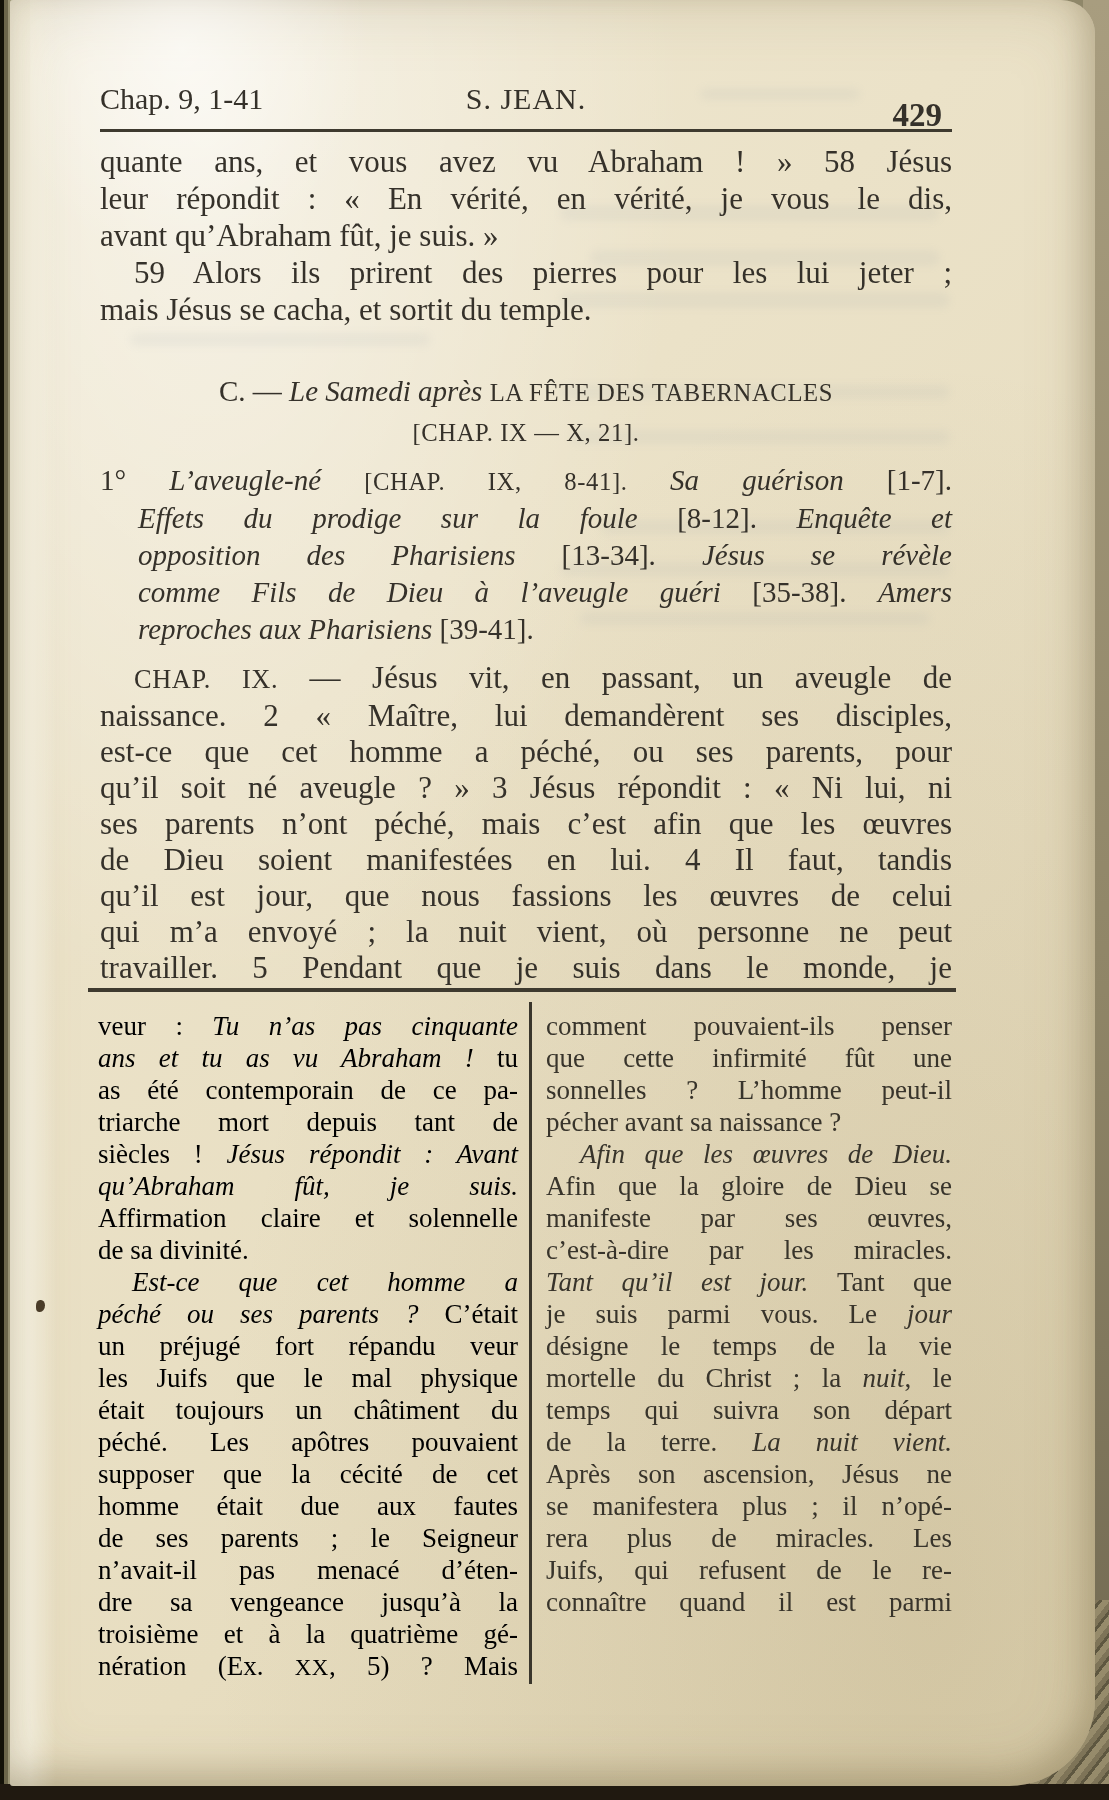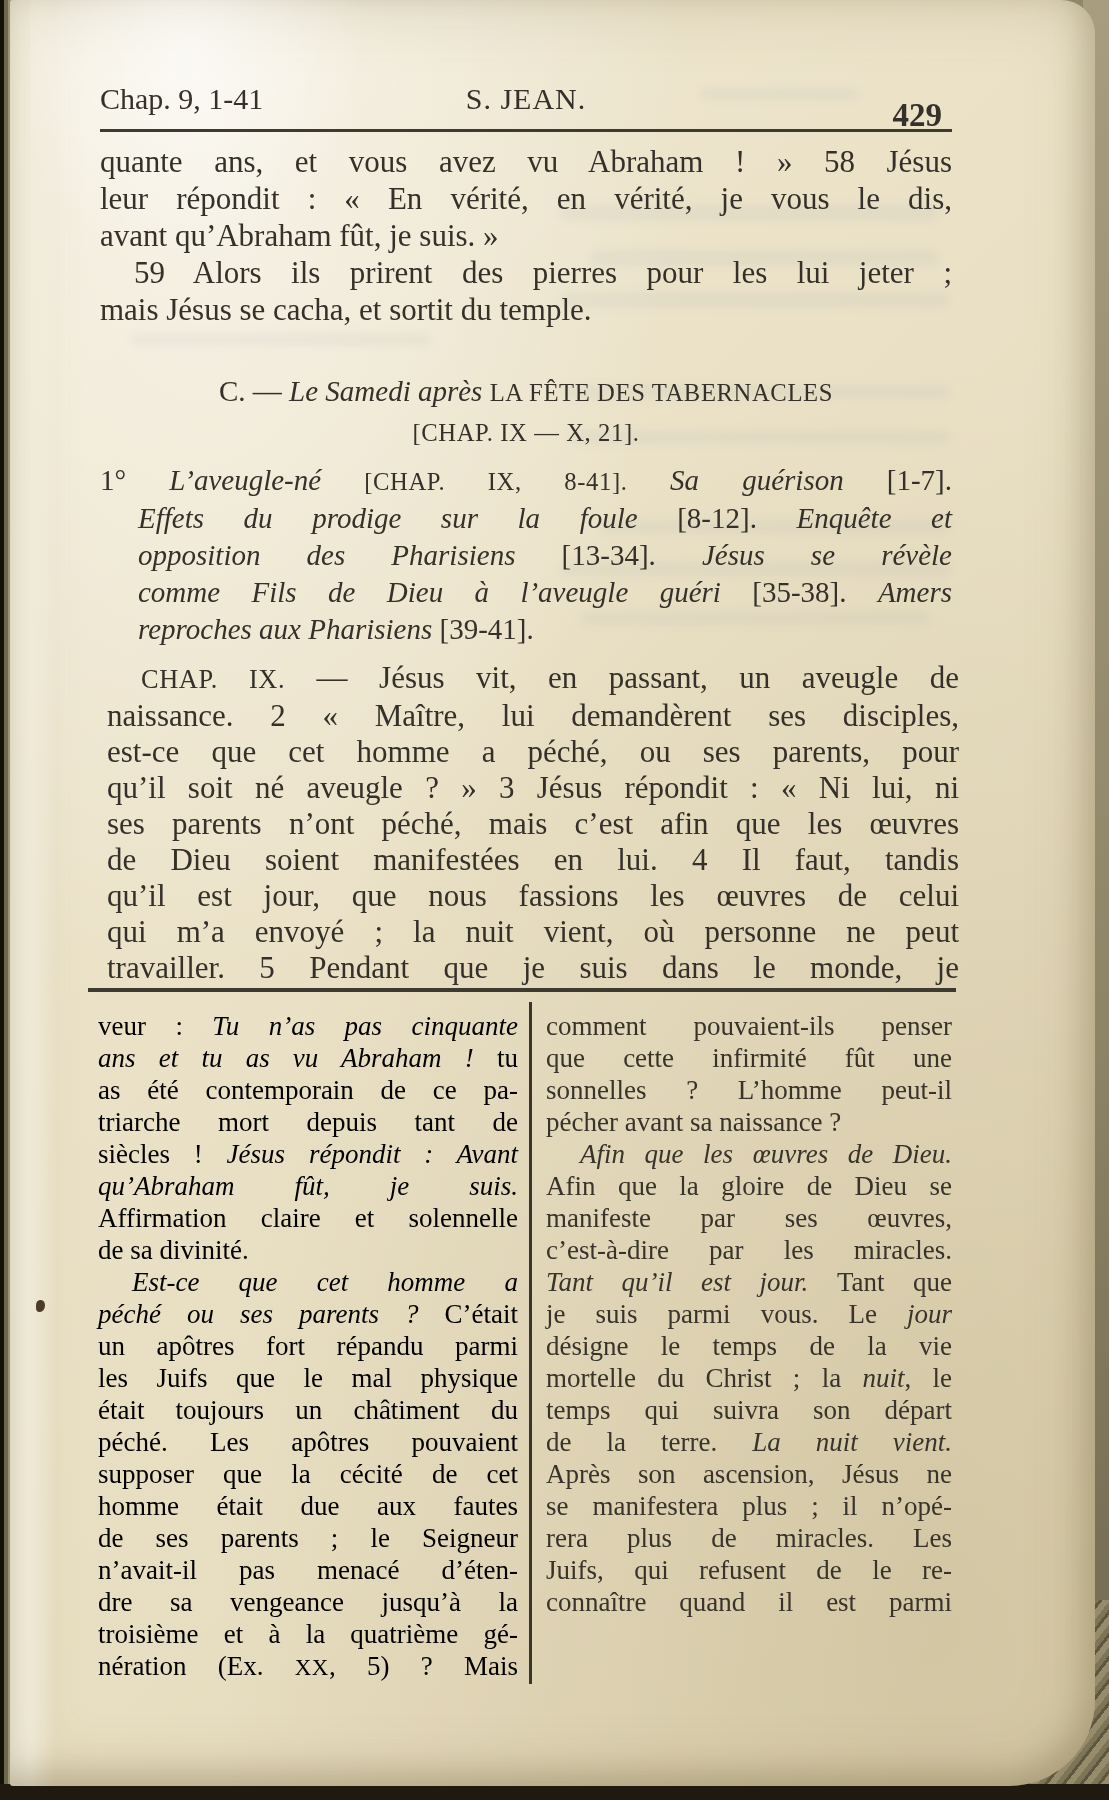--- a/index.html
+++ b/index.html
@@ -38,21 +38,21 @@
   .header-left{position:absolute;left:0;top:0;}
   .header-center{position:absolute;left:0;right:0;text-align:center;letter-spacing:1px;}
   .header-right{position:absolute;right:10px;top:-4px;font-weight:bold;font-size:33px;margin-top:19px;}
   .rule{position:absolute;background:#3e3a2f;}
   .rule-top{left:100px;top:129px;width:852px;height:3px;}
   .rule-mid{left:88px;top:988px;width:868px;height:4px;}
   .col-divider{left:529px;top:1002px;width:3px;height:682px;background:#3a362c;}
   .verse{left:100px;top:143px;width:852px;font-size:31px;line-height:37px;}
   .heading{left:100px;top:372px;width:852px;font-size:29px;line-height:38px;}
   .summary{left:100px;top:462px;width:852px;font-size:29px;line-height:37px;}
-  .chapter{left:107px;top:660px;width:852px;font-size:31px;line-height:36px;}
+  .chapter{left:100px;top:660px;width:852px;font-size:31px;line-height:36px;}
   .col-left{left:98px;top:1010px;width:420px;font-size:27px;line-height:32px;color:#000000;}
   .col-right{left:546px;top:1010px;width:406px;font-size:27px;line-height:32px;color:#38342b;}
   
   .line{text-align:justify;text-align-last:justify;}
   .para-end{text-align-last:left;}
   .indent .line:first-child{text-indent:34px;}
   .hanging .line{padding-left:38px;}
   .hanging .line:first-child{padding-left:0;}
   .centered .line{text-align:center;text-align-last:center;}
   .s-i{font-style:italic;}
@@ -143,21 +143,21 @@
         <div class="line"><span class="s-r">as été contemporain de ce pa-</span></div>
         <div class="line"><span class="s-r">triarche mort depuis tant de</span></div>
         <div class="line"><span class="s-r">siècles ! </span><span class="s-i">Jésus répondit : Avant</span></div>
         <div class="line"><span class="s-i">qu’Abraham fût, je suis.</span></div>
         <div class="line"><span class="s-r">Affirmation claire et solennelle</span></div>
         <div class="line para-end"><span class="s-r">de sa divinité.</span></div>
       </div>
       <div class="para indent">
         <div class="line"><span class="s-i">Est-ce que cet homme a</span></div>
         <div class="line"><span class="s-i">péché ou ses parents ? </span><span class="s-r">C’était</span></div>
-        <div class="line"><span class="s-r">un apôtres fort répandu parmi</span></div>
+        <div class="line"><span class="s-r">un préjugé fort répandu veur</span></div>
         <div class="line"><span class="s-r">les Juifs que le mal physique</span></div>
         <div class="line"><span class="s-r">était toujours un châtiment du</span></div>
         <div class="line"><span class="s-r">péché. Les apôtres pouvaient</span></div>
         <div class="line"><span class="s-r">supposer que la cécité de cet</span></div>
         <div class="line"><span class="s-r">homme était due aux fautes</span></div>
         <div class="line"><span class="s-r">de ses parents ; le Seigneur</span></div>
         <div class="line"><span class="s-r">n’avait-il pas menacé d’éten-</span></div>
         <div class="line"><span class="s-r">dre sa vengeance jusqu’à la</span></div>
         <div class="line"><span class="s-r">troisième et à la quatrième gé-</span></div>
         <div class="line"><span class="s-r">nération (Ex. </span><span class="s-sc">XX</span><span class="s-r">, 5) ? Mais</span></div>

